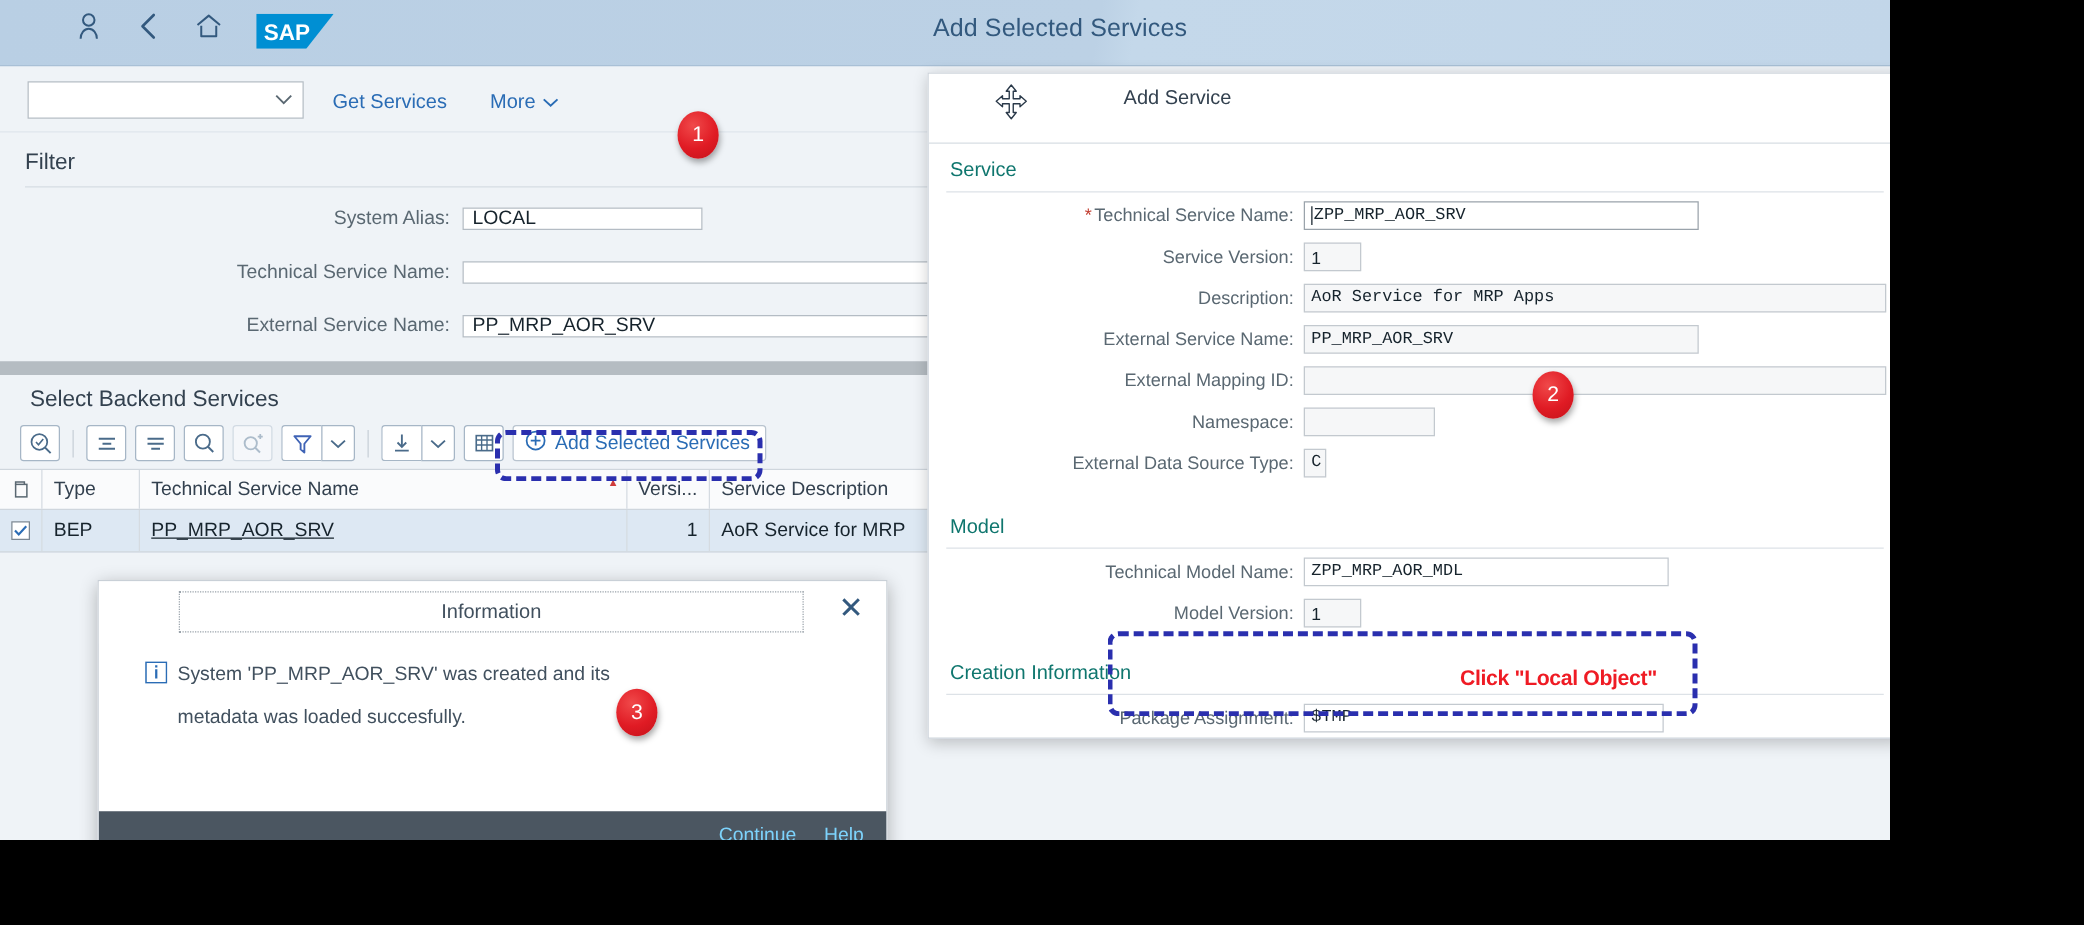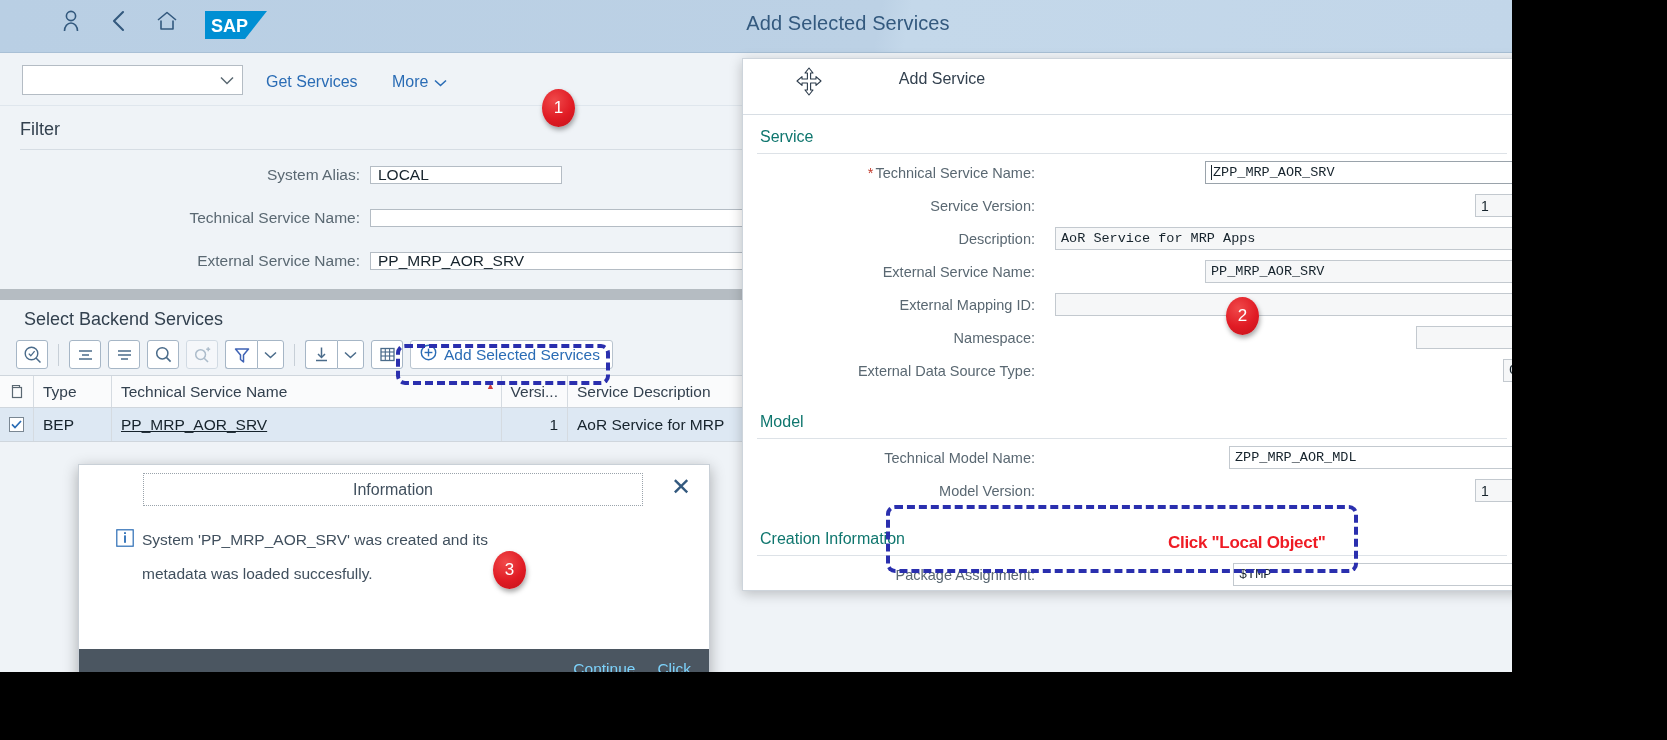--- a/index.html
+++ b/index.html
@@ -129,21 +129,21 @@
   .svc-dlg-head .title {
     position:absolute; left:0; top:11px; width:100%; text-align:center;
     font-size:16px; color:#33414f;
   }
   .svc-dlg-head .title span { position:relative; left:-190px; }
   .move-handle { position:absolute; left:53px; top:8px; cursor:move; }
 
   .svc-body { padding:0; }
   .svc-sec-title { font-size:16px; color:#0f766e; padding:13px 0 7px 17px; }
   .svc-hr { height:1px; background:#dde2e7; margin:0 14px 2px 14px; }
-  .srow { display:flex; align-items:center; height:29px; margin-top:4px;justify-content:space-between; }
+  .srow { display:flex; align-items:center; height:29px; margin-top:4px; }
   .slabel { width:300px; text-align:right; padding-right:8px; font-size:14.5px; color:#5a6872; white-space:nowrap; }
   .slabel .req { color:#c0392b; margin-right:2px; }
   .sfield {
     height:23px; border:1px solid #c3c9cf; background:#f6f7f8;
     display:flex; align-items:center; padding:0 5px;
     font-size:14px; color:#16232c;
   }
   .sfield.mono { font-family:"Liberation Mono", monospace; font-size:13.5px; }
   .sfield.edit { background:#fff; border:1px solid #9aa3ab; }
   .sfield.caret::before {
@@ -496,21 +496,21 @@
             <rect x="8.1" y="6.4" width="1.8" height="7.4" fill="#2a6cb5"></rect>
           </svg>
       </div>
       <div class="info-msg">
         <div>System 'PP_MRP_AOR_SRV' was created and its</div>
         <div>metadata was loaded succesfully.</div>
       </div>
     </div>
     <div class="info-footer">
       <span>Continue</span>
-      <span>Click</span>
+      <span>Help</span>
     </div>
   </div>
 
 </div>
 
 <div class="dashbox" style="left:396px; top:344px; width:214px; height:41px;"></div>
 <div class="dashbox" style="left:886px; top:505px; width:472px; height:68px;"></div>
 
 <div class="red-note" style="left:1168px; top:533px;">Click "Local Object"</div>
 

